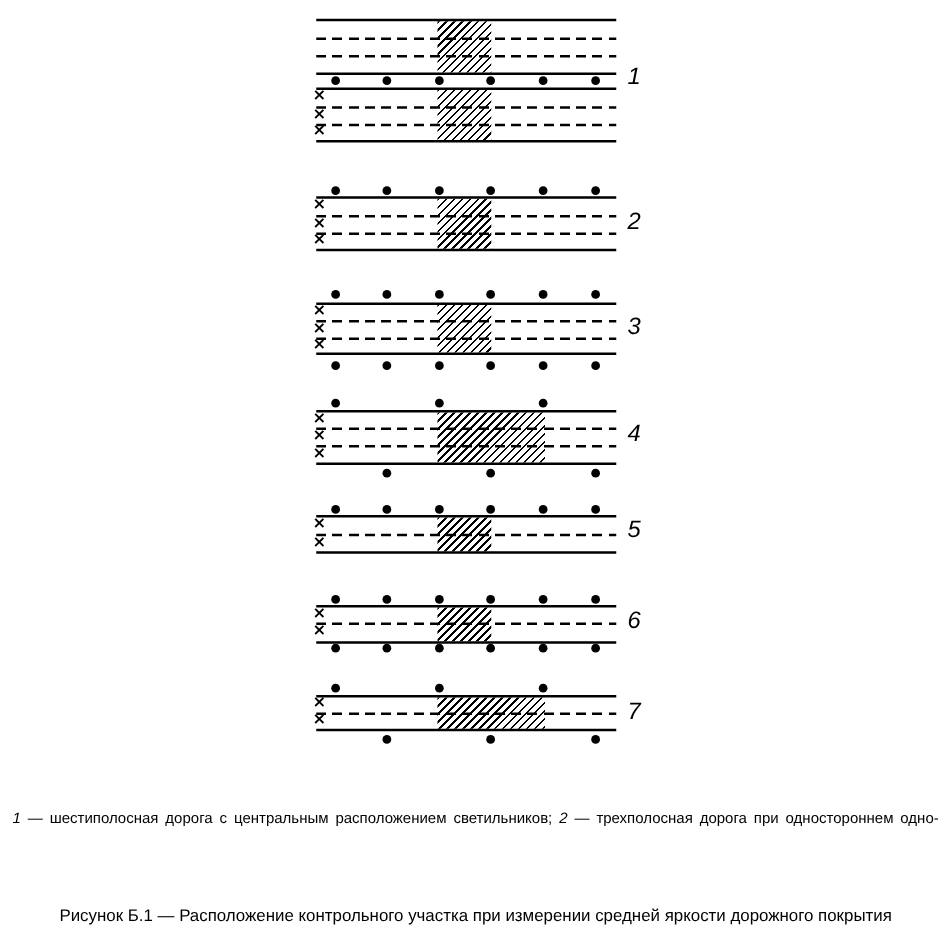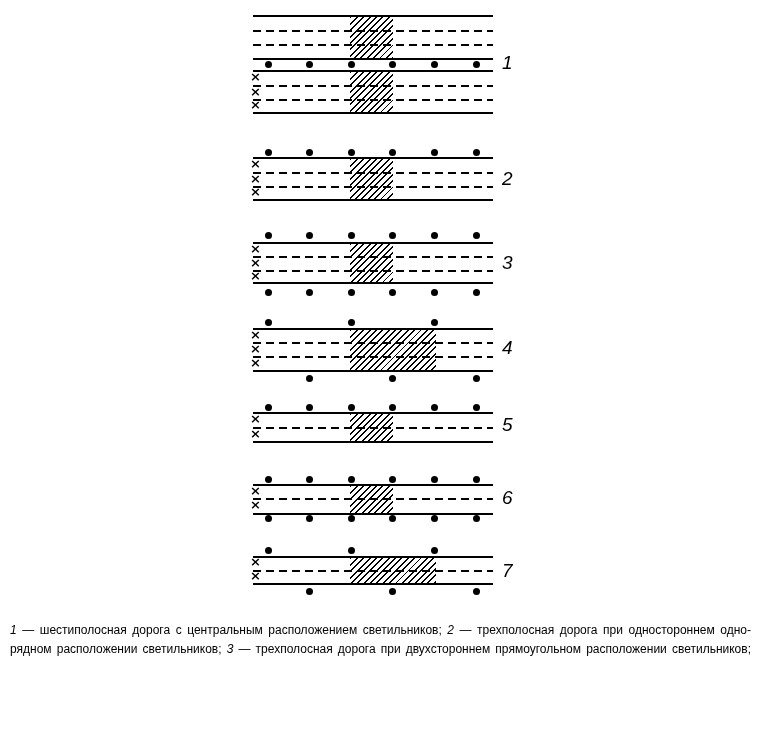--- a/index.html
+++ b/index.html
@@ -63,20 +63,21 @@
     left: 10px;
     top: 621px;
     width: 741px;
     font-size: 12px;
     line-height: 19.2px;
   }
   .legend-line {
     text-align: justify;
     text-align-last: justify;
     white-space: normal;
+    margin-top: 24px;
   }
   .legend-line.last {
     text-align: center;
     text-align-last: center;
   }
   .legend-line i {
     font-style: italic;
   }
   .figure-title {
     position: absolute;
@@ -219,15 +220,15 @@
         <div class="dot" style="left: 305.5px; top: 587.5px;"></div>
         <div class="dot" style="left: 388.5px; top: 587.5px;"></div>
         <div class="dot" style="left: 472.5px; top: 587.5px;"></div>
         <div class="xmark" style="left: 250px; top: 562px;">×</div>
         <div class="xmark" style="left: 250px; top: 576px;">×</div>
         <div class="diagram-number" style="left: 502px; top: 570px;">7</div>
       </div>
     </div>
   <div class="legend" id="legend">
       <div class="legend-line"><i>1</i> — шестиполосная дорога с центральным расположением светильников; <i>2</i> — трехполосная дорога при одностороннем одно-</div>
-      <div class="legend-line">рядном расположении светильников; <i>3</i> — трехполосная дорога при двухстороннем прямоугольном расположении светильников;</div>
     </div>
+  <div class="figure-title">Рисунок Б.1 — Расположение контрольного участка при измерении средней яркости дорожного покрытия</div>
 </div>
 
 </body></html>

